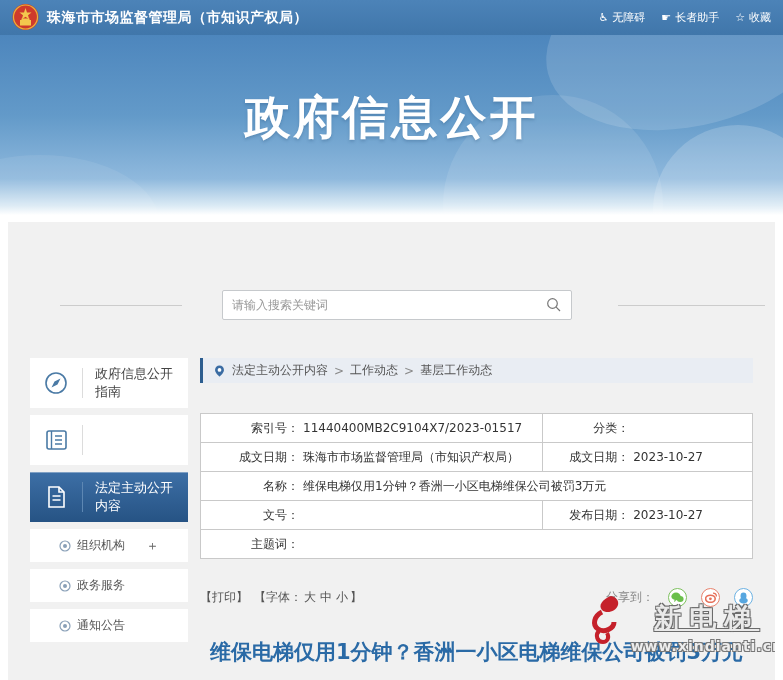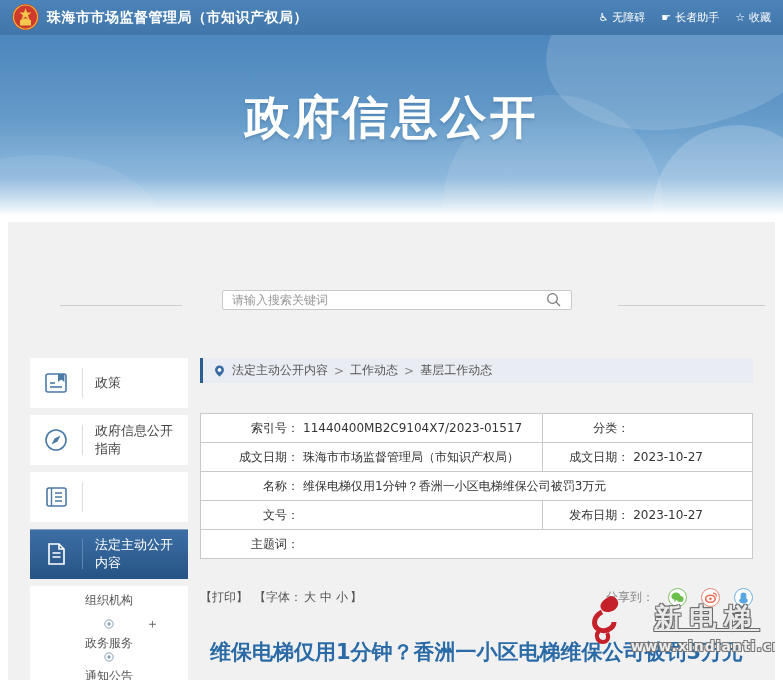--- a/index.html
+++ b/index.html
@@ -28,21 +28,21 @@
     text-shadow:0 2px 3px rgba(30,70,110,.25); }
 
   
   .panel { margin:7px 8px 0 8px; height:458px; background:#f1f1f1; position:relative; overflow:hidden; }
 
   
   .search-area { position:relative; height:136px; }
   .deco-line { position:absolute; top:83px; border-top:1px solid #ccc; }
   .deco-line.left { left:52px; width:122px; }
   .deco-line.right { right:10px; width:147px; }
-  .search-box { position:absolute; left:214px; top:68px; width:350px; height:20px;
+  .search-box { position:absolute; left:214px; top:68px; width:350px; height:30px;
     background:#fff; border:1px solid #c6c9cc; border-radius:2px;
     display:flex; align-items:center; padding:0 9px; }
   .search-box input { border:none; outline:none; flex:1; font-size:12px; color:#333;
     font-family:inherit; background:transparent; }
   .search-box input::placeholder { color:#999; }
   .search-btn { width:16px; height:16px; cursor:pointer; flex:0 0 auto; }
 
   
   .content-row { display:flex; padding:0 22px; gap:12px; }
 
@@ -50,22 +50,22 @@
   .sidebar { width:158px; flex:0 0 auto; }
   .side-item { background:#fff; height:50px; margin-bottom:7px; display:flex;
     align-items:center; cursor:pointer; }
   .side-icon { width:52px; display:flex; justify-content:center; flex:0 0 auto; }
   .side-div { width:1px; height:30px; background:#dcdcdc; flex:0 0 auto; }
   .side-label { font-size:13px; color:#444; padding-left:12px; line-height:1.35; width:92px; }
   .side-item.active { background:linear-gradient(180deg,#3d6fa6,#265384);
     box-shadow:inset 0 1px 0 rgba(255,255,255,.35); }
   .side-item.active .side-label { color:#fff; }
   .side-item.active .side-div { background:#5d87b3; }
-  .side-sub { background:#fff; height:33px; display:flex;
-    align-items:center; padding:0 29px; font-size:12px; color:#555; cursor:pointer; gap:6px;flex-direction:column; }
+  .side-sub { background:#fff; height:33px; margin-bottom:7px; display:flex;
+    align-items:center; padding:0 29px; font-size:12px; color:#555; cursor:pointer; gap:6px; }
   .side-sub .plus { margin-left:auto; color:#666; font-size:13px; }
 
   
   .main { flex:1; position:relative; }
   .breadcrumb { background:#e9edf3; border-left:3px solid #2c5d8f; height:25px;
     display:flex; align-items:center; gap:6px; padding:0 10px; font-size:12px; color:#555; }
   .crumb { cursor:pointer; }
   .crumb-sep { color:#888; }
 
   table.meta { width:100%; border-collapse:collapse; background:#fff; margin-top:30px;
@@ -144,32 +144,20 @@
         <circle cx="6.5" cy="6.5" r="4.8" fill="none" stroke="#777" stroke-width="1.2"></circle>
         <line x1="10.2" y1="10.2" x2="14" y2="14" stroke="#777" stroke-width="1.2"></line>
       </svg>
     </div>
   </div>
 
   <div class="content-row">
 
     <div class="sidebar">
 
-      <div class="side-item">
-        <span class="side-icon">
-          <svg width="30" height="30" viewBox="0 0 30 30">
-            <rect x="5" y="6" width="20" height="18" rx="2" fill="none" stroke="#4a7aa5" stroke-width="1.6"></rect>
-            <path d="M17 6 v8 l3.2-2.6 3.2 2.6 V6 Z" fill="#4a7aa5"></path>
-            <line x1="9" y1="15" x2="14" y2="15" stroke="#4a7aa5" stroke-width="1.6"></line>
-            <line x1="9" y1="19" x2="21" y2="19" stroke="#4a7aa5" stroke-width="1.6"></line>
-          </svg>
-        </span>
-        <span class="side-div"></span>
-        <span class="side-label">政策</span>
-      </div>
 
       <div class="side-item">
         <span class="side-icon">
           <svg width="30" height="30" viewBox="0 0 30 30">
             <circle cx="15" cy="15" r="10" fill="none" stroke="#4a7aa5" stroke-width="1.6"></circle>
             <path d="M19.5 10.5 L16.5 16.5 L10.5 19.5 L13.5 13.5 Z" fill="#4a7aa5"></path>
           </svg>
         </span>
         <span class="side-div"></span>
         <span class="side-label">政府信息公开指南</span>

